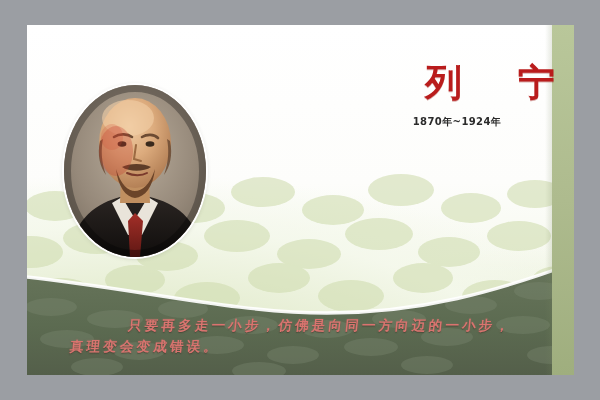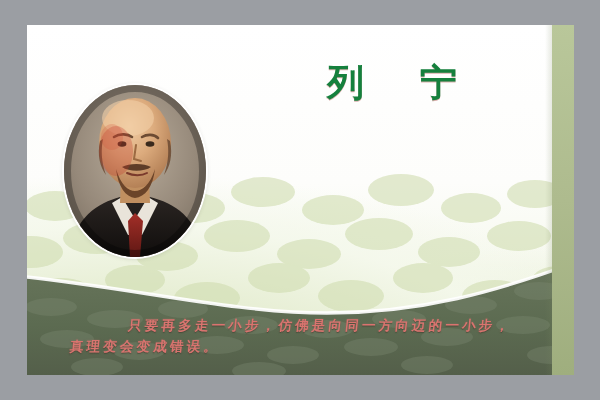--- a/index.html
+++ b/index.html
@@ -91,26 +91,26 @@
     background: #9a9186;
   }
   .portrait svg { display: block; width: 100%; height: 100%; }
 
   
   .title {
     position: absolute;
     left: 300px;
     top: 36px;
     width: 230px;
-    color: #15803d;
+    color: #b91c1c;
     font-size: 37px;
     font-weight: bold;
     letter-spacing: 2px;
     line-height: 1.15;
-    text-align: left;
+    text-align: right;
     text-shadow: 0 1px 0 rgba(150,20,16,0.35);
     font-family: "DejaVu Serif", "Liberation Serif", serif;
     white-space: nowrap;
   }
   .title .gap { display: inline-block; width: 54px; }
 
   .lifespan {
     position: absolute;
     left: 330px;
     top: 90px;
@@ -297,20 +297,21 @@
         <ellipse cx="48" cy="52" rx="11" ry="13" fill="#d04a34" opacity="0.22"></ellipse>
 
         <ellipse cx="71" cy="86" rx="71" ry="86" fill="none" stroke="rgba(0,0,0,0.30)" stroke-width="14"></ellipse>
       </svg>
     </div>
 
     <div class="title">
       <span>列</span><span class="gap"></span><span>宁</span>
     </div>
 
+    <div class="lifespan">1870年~1924年</div>
 
 
     <div class="quote">
       <span class="l1">只要再多走一小步，仿佛是向同一方向迈的一小步，</span>
       <span class="l2">真理变会变成错误。</span>
     </div>
 
   </div>
 </div>
 

